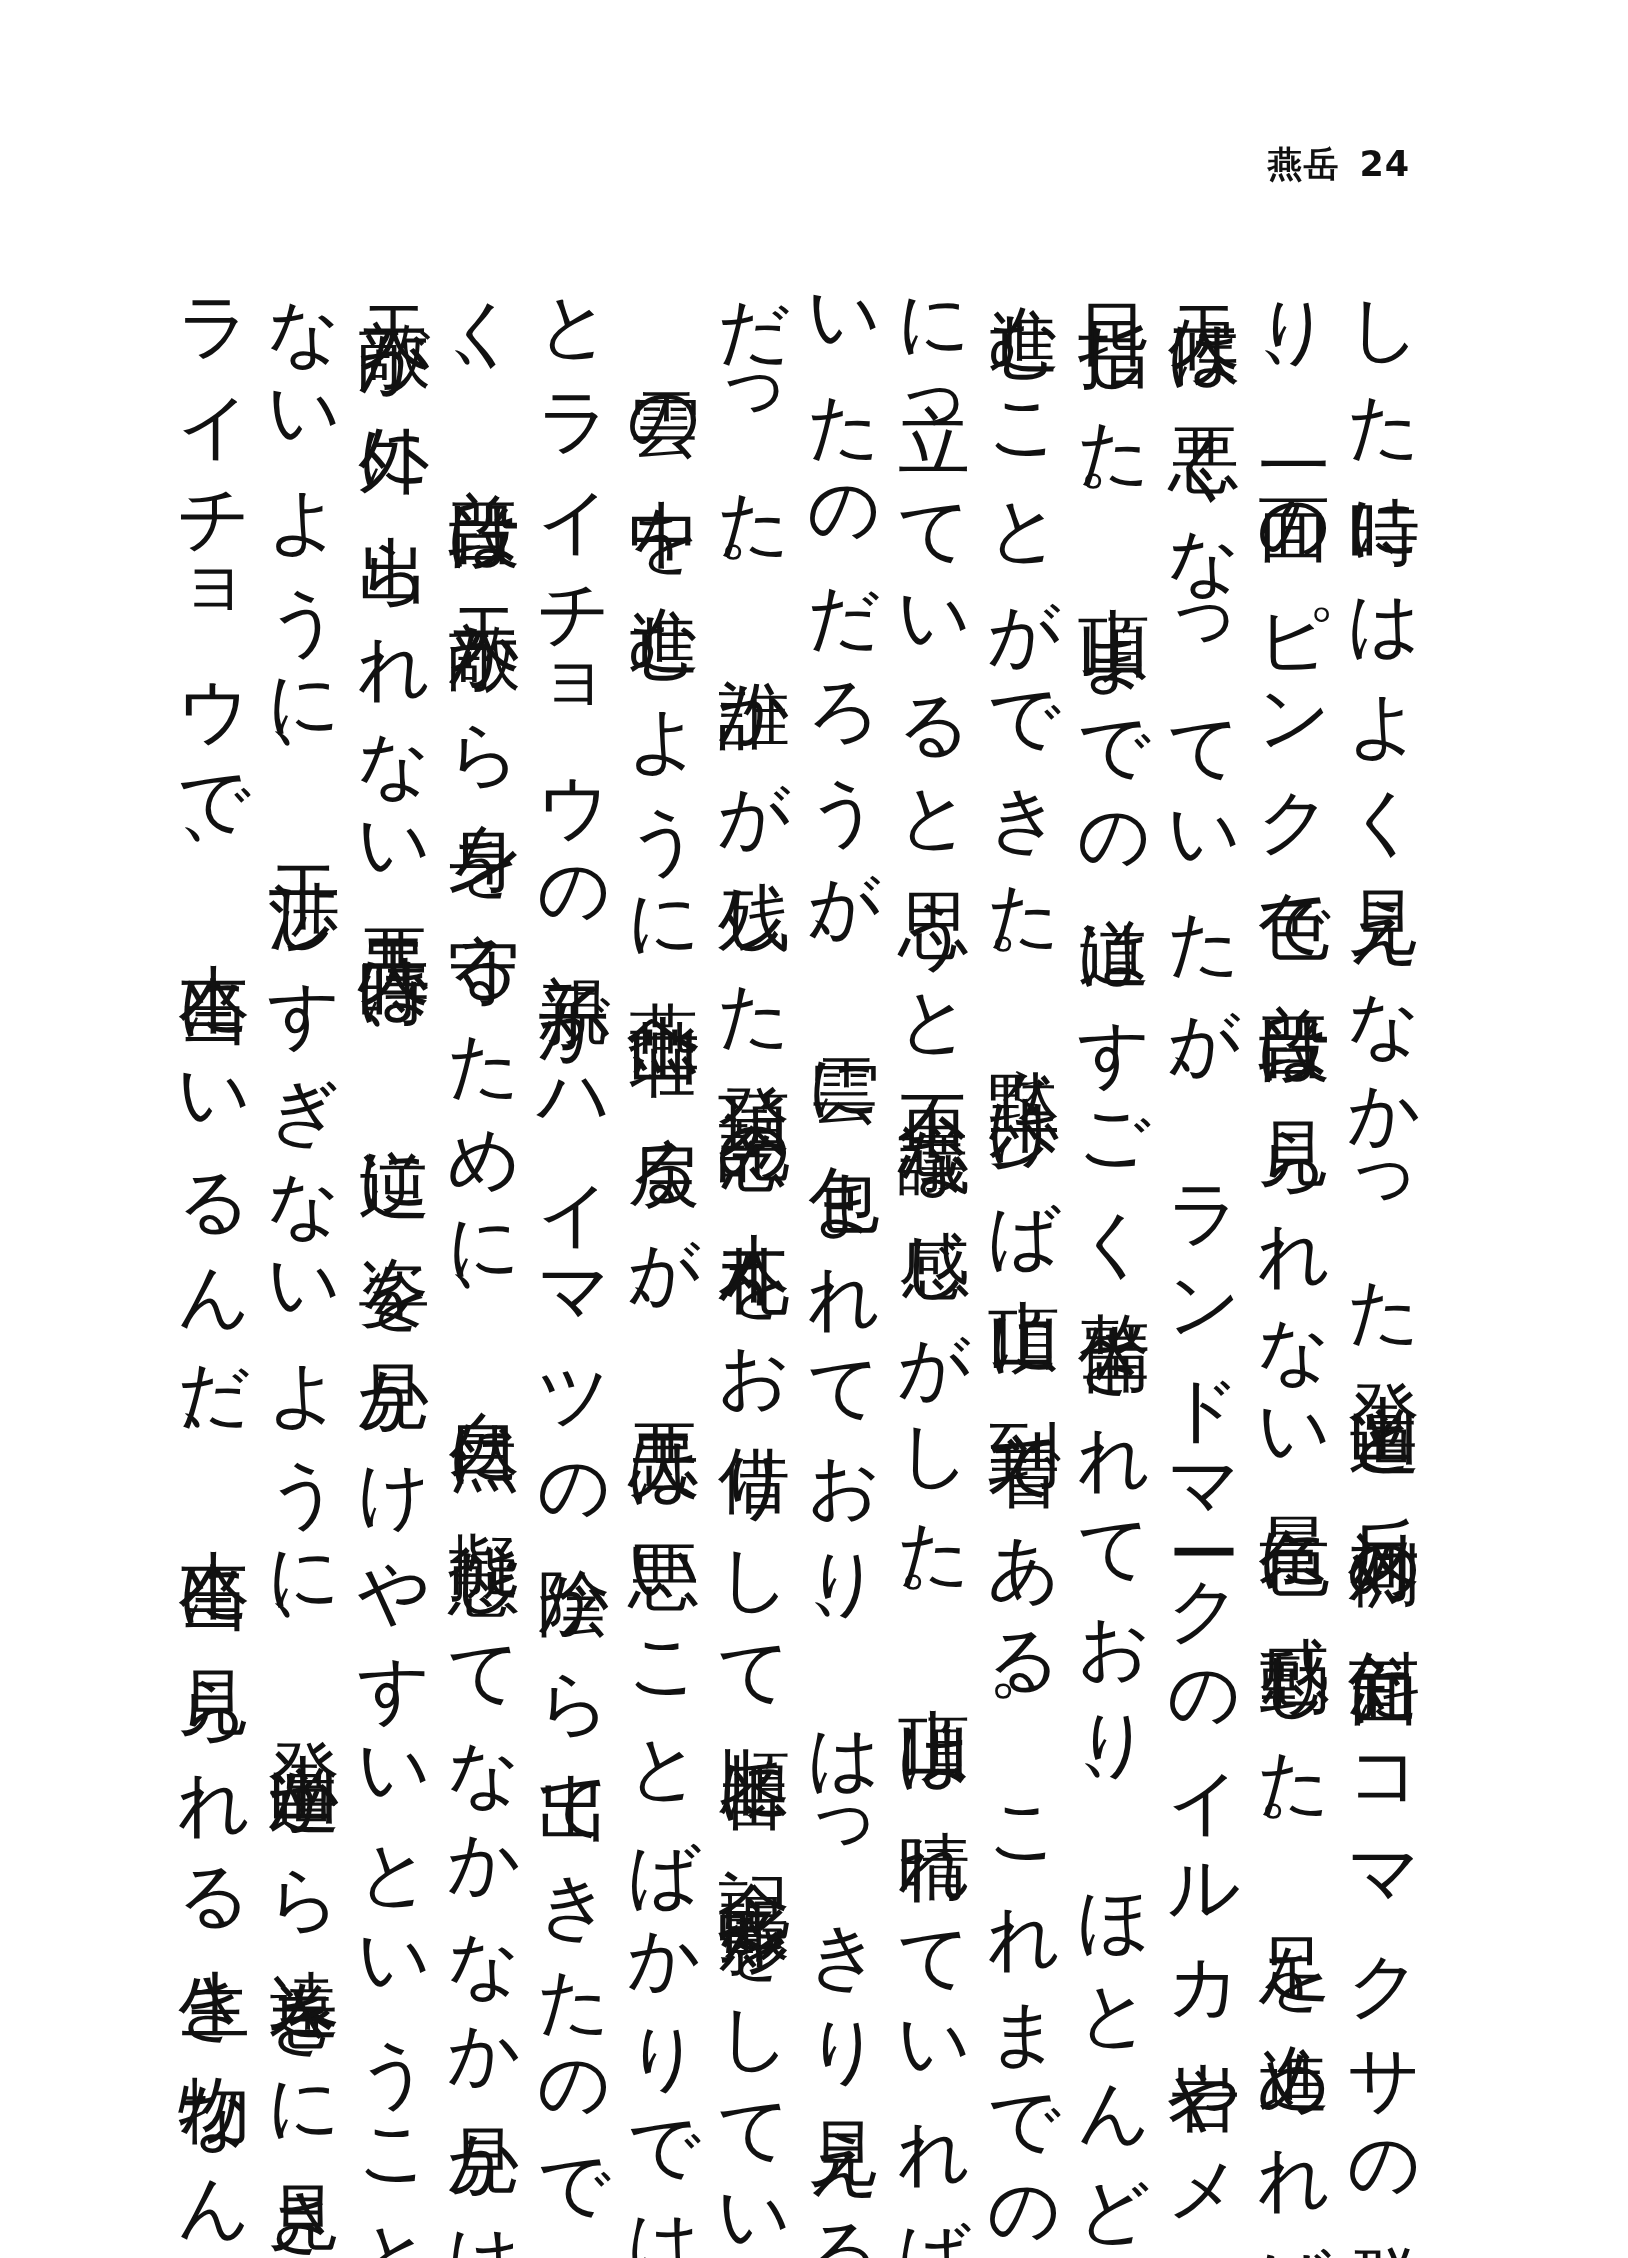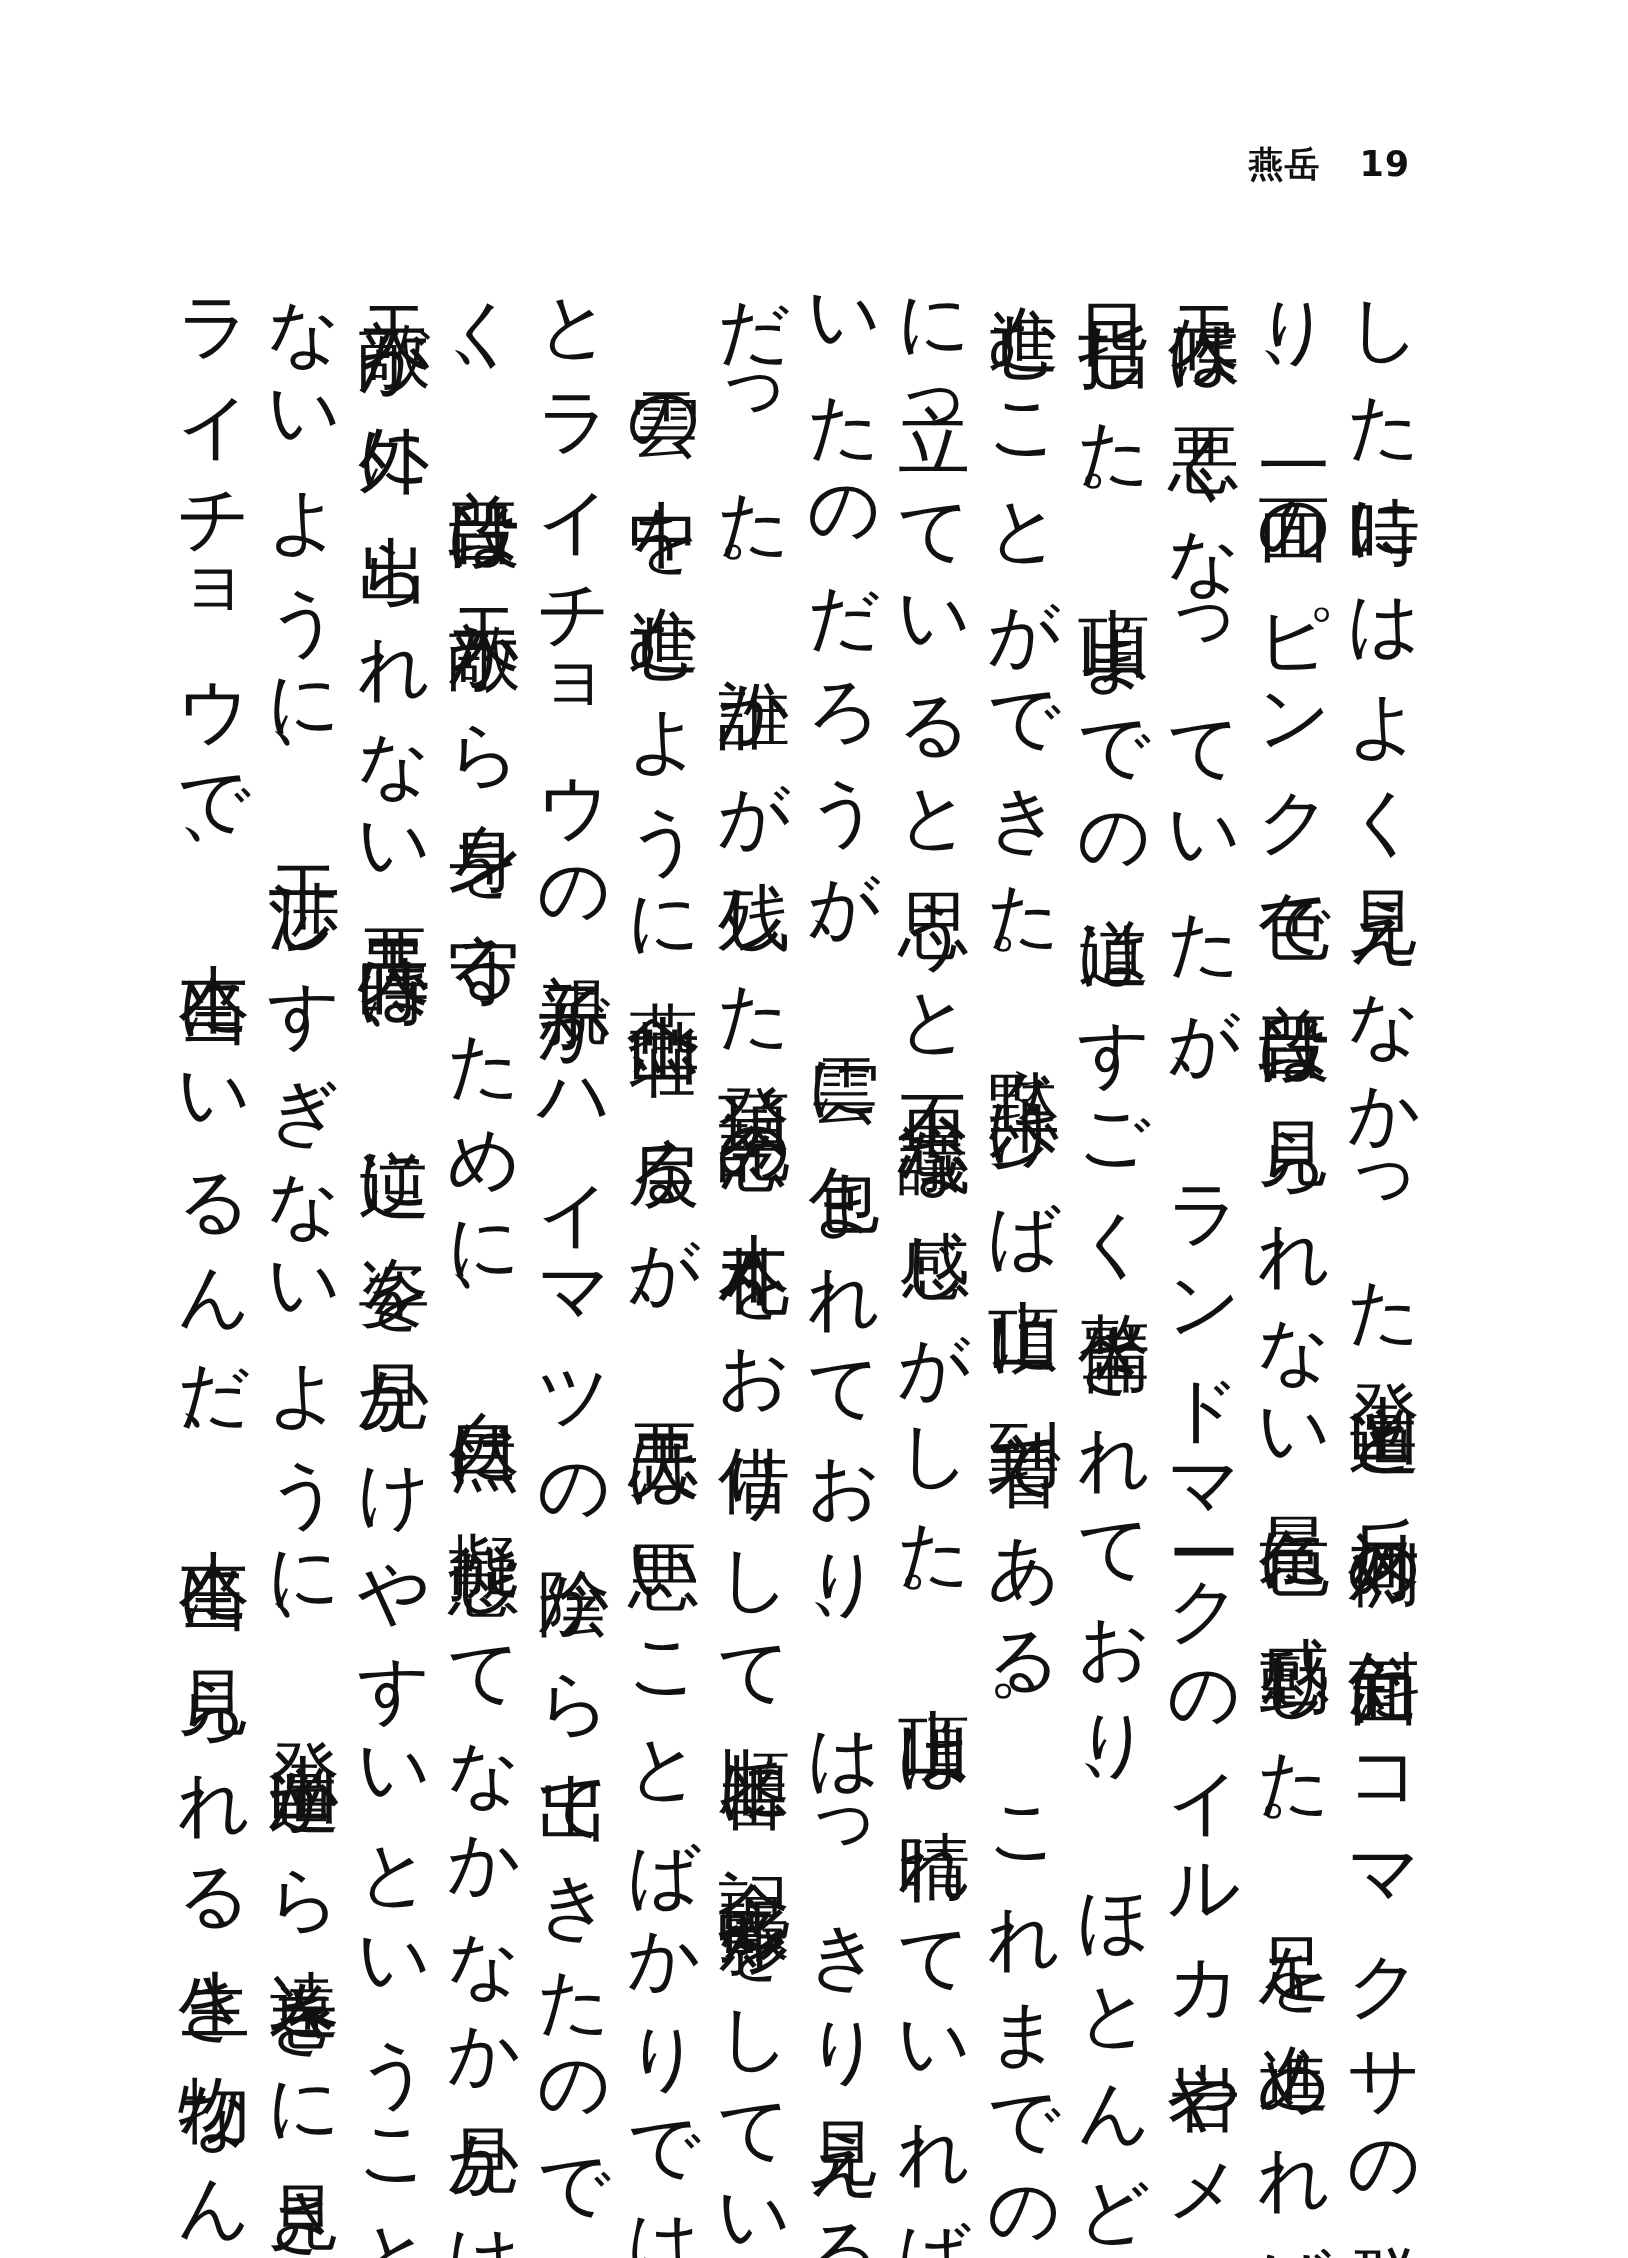--- a/index.html
+++ b/index.html
@@ -24,21 +24,21 @@
       position: absolute;
       top: 141px;
       right: 219px;
       font-family: "DejaVu Sans", "Liberation Sans", sans-serif;
       font-weight: bold;
       font-size: 35px;
       color: #111111;
       letter-spacing: 0.9px;
       white-space: nowrap;
     }
-    .running-header .title { margin-right: 39px; }
+    .running-header .title { margin-right: 20px; }
     .body-text {
       position: absolute;
       top: 249px;
       right: 199px;
       height: 1791px;
       width: 1173px;
       writing-mode: vertical-rl;
       -webkit-writing-mode: vertical-rl;
       font-family: "DejaVu Serif", "Liberation Serif", serif;
       font-size: 72px;
@@ -50,21 +50,21 @@
     .col {
       display: block;
       white-space: nowrap;
     }
   </style>
 </head>
 <body>
 
 <div class="page">
   <div class="running-header">
-    <span class="title">燕岳</span><span class="page-number">19</span>
+    <span class="title">燕岳</span><span class="page-number">24</span>
   </div>
 
   <div class="body-text">
     <span class="col">した時にはよく見えなかった登山道と反対側の斜面にコマクサの群生が広がってお</span>
     <span class="col">り、一面のピンク色で普段は見られない景色に感動した。足を進めれば進めるほど</span>
     <span class="col">天候は悪くなっていたが、ランドマークのイルカ岩やメガネ岩を眺めながら山頂を</span>
     <span class="col">目指した。山頂までの道はすごく整備されており、ほとんど危険なことのないまま</span>
     <span class="col">進むことができた。黙々歩けば山頂に到着である。これまでの人生で一番高い場所</span>
     <span class="col">に立っていると思うと不思議な感じがした。山頂は晴れていれば３６０度見渡せて</span>
     <span class="col">いたのだろうが、雲に包まれており、はっきり見えるのは1メートル先までくらい</span>

